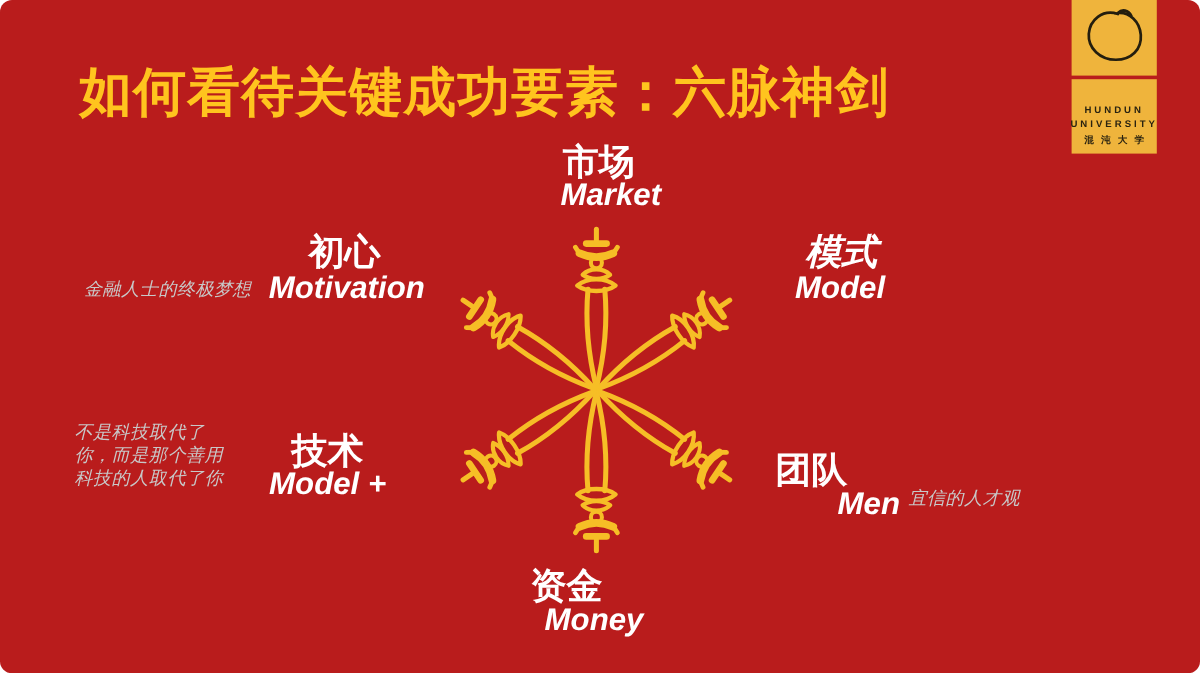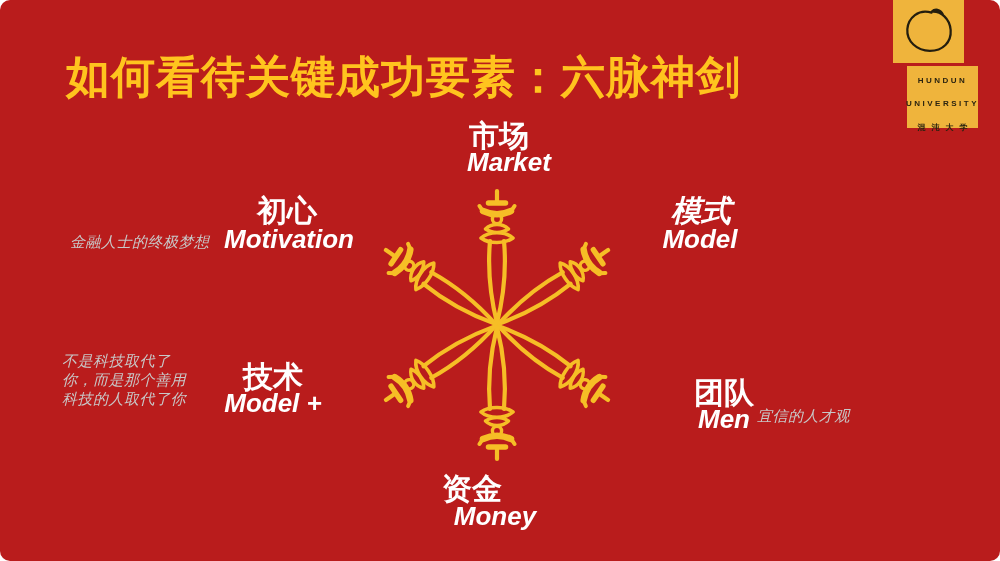--- a/index.html
+++ b/index.html
@@ -30,23 +30,22 @@
     width: 71px; height: 63px;
     background: #EFB43C;
     display: flex; align-items: center; justify-content: center;
   }
   .logo-box-bottom {
     margin-top: 3px;
     width: 71px; height: 62px;
     background: #EFB43C;
     display: flex; flex-direction: column;
     align-items: center; justify-content: center;
-    gap: 14px;
+    gap: 3px;
     padding-top: 14px;
-    margin-left: 14px;
   }
   .logo-en {
     font-size: 8px; font-weight: 700;
     letter-spacing: 2.5px;
     color: #2A2310;
     white-space: nowrap;
   }
   .logo-cn {
     font-size: 8px; font-weight: 600;
     letter-spacing: 6px;
@@ -82,21 +81,21 @@
   
   #market-zh     { left: 499px; top: 121px; }
   #market-en     { left: 509px; top: 149px; }
   #motivation-zh { left: 287px; top: 196px; }
   #motivation-en { left: 289px; top: 226px; }
   #model-zh      { left: 701px; top: 196px; }
   #model-en      { left: 700px; top: 226px; }
   #tech-zh       { left: 273px; top: 362px; }
   #tech-en1      { left: 273px; top: 390px; }
   #tech-en2      { left: 278px; top: 415px; }
-  #team-zh       { left: 724px; top: 378px; }
+  #team-zh       { left: 676px; top: 378px; }
   #team-en       { left: 724px; top: 406px; }
   #money-zh      { left: 472px; top: 474px; }
   #money-en      { left: 495px; top: 503px; }
   #note-motivation { left: 70px;  top: 232px; }
   #note-technology { left: 62px;  top: 351px; }
   #note-team       { left: 757px; top: 406px; }
 </style>
 </head>
 <body>
 

